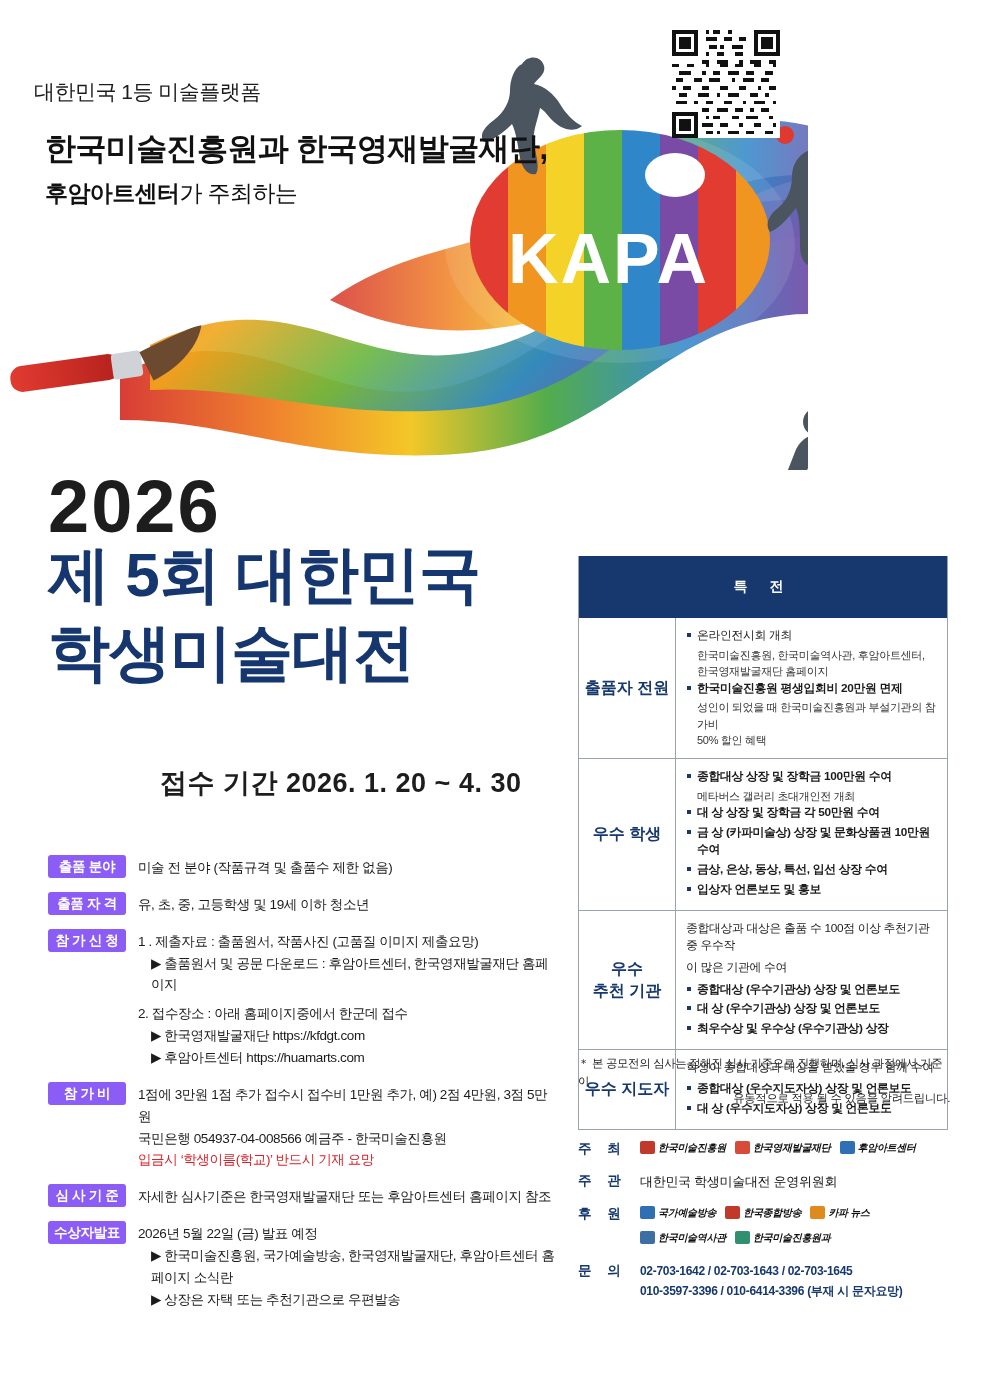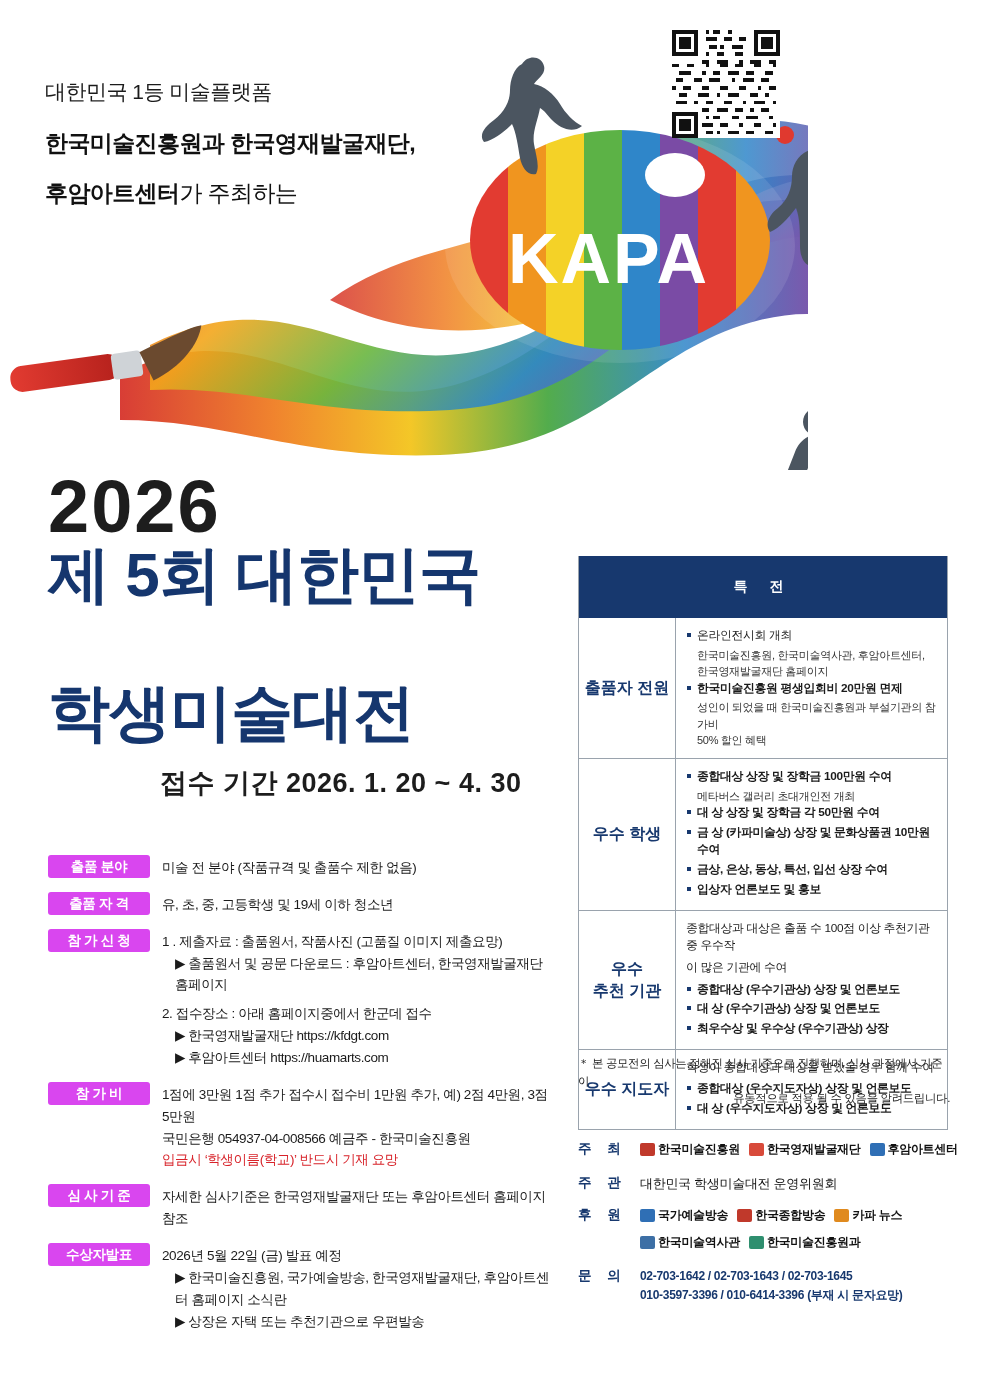--- a/index.html
+++ b/index.html
@@ -14,37 +14,37 @@
   .poster{position:relative;width:990px;height:1400px;}
 
   
   .art{position:absolute;left:0;top:0;width:808px;height:470px;overflow:hidden;}
   .swoosh{position:absolute;left:0;top:0;width:990px;height:470px;}
 
   .qr{position:absolute;right:28px;top:30px;width:108px;height:108px;background:#fff;}
   .qr svg{display:block}
 
   
-  .tagline{position:absolute;left:45px;top:78px;font-size:21px;color:#1b1b1b;letter-spacing:-0.5px;}
-  .org-line1{position:absolute;left:45px;top:128px;font-size:23px;font-weight:bold;color:#111;letter-spacing:-0.6px;text-align:center;}
+  .tagline{position:absolute;left:34px;top:78px;font-size:21px;color:#1b1b1b;letter-spacing:-0.5px;}
+  .org-line1{position:absolute;left:45px;top:128px;font-size:31px;font-weight:bold;color:#111;letter-spacing:-0.6px;text-align:center;}
   .org-line2{position:absolute;left:45px;top:178px;font-size:23px;color:#111;letter-spacing:-0.6px;}
   .org-line2 b{font-weight:bold;}
 
   
   .year{position:absolute;left:48px;top:470px;font-size:74px;font-weight:bold;color:#1d1d1d;letter-spacing:2px;line-height:1;}
   .title1{position:absolute;left:48px;top:544px;font-size:62px;font-weight:bold;color:#15366e;letter-spacing:-1px;line-height:1;}
-  .title2{position:absolute;left:48px;top:682px;font-size:62px;font-weight:bold;color:#15366e;letter-spacing:-1px;line-height:1;}
+  .title2{position:absolute;left:48px;top:622px;font-size:62px;font-weight:bold;color:#15366e;letter-spacing:-1px;line-height:1;}
   .period{position:absolute;left:160px;top:765px;font-size:27px;font-weight:bold;color:#1d1d1d;letter-spacing:0.5px;}
 
   
   .info{position:absolute;left:48px;top:855px;width:510px;}
   .row{display:flex;align-items:flex-start;margin-bottom:13px;}
   .tag{
-    flex:0 0 auto;width:102px;height:23px;line-height:23px;text-align:center;
-    background:#d946ef;color:#fff;font-size:13.5px;font-weight:bold;border-radius:3px;
+    flex:0 0 auto;width:78px;height:23px;line-height:23px;text-align:center;
+    background:#8b5cf6;color:#fff;font-size:13.5px;font-weight:bold;border-radius:3px;
     letter-spacing:-0.3px;
   }
   .rowbody{margin-left:12px;font-size:13.5px;line-height:1.62;color:#1b1b1b;letter-spacing:-0.4px;padding-top:2px;}
   .rowbody .sub{display:block;}
   .rowbody .indent{display:block;padding-left:13px;}
   .rowbody .red{color:#d8232a;}
   .rowbody .gap{display:block;height:7px;}
 
   
   .benefits{position:absolute;left:578px;top:556px;width:368px;border:1px solid #9aa3ad;border-top:none;}
@@ -63,21 +63,21 @@
   .sm{font-size:11px;color:#333;padding-left:11px;display:block;}
   .plain{margin-bottom:4px;}
   .note{position:absolute;left:578px;top:1055px;width:372px;font-size:11.4px;line-height:1.55;color:#222;letter-spacing:-0.3px;}
   .note .r2{display:block;text-align:right;}
 
   
   .orgs{position:absolute;left:578px;top:1140px;width:400px;font-size:13px;}
   .orow{display:flex;align-items:flex-start;margin-bottom:12px;}
   .olabel{flex:0 0 52px;color:#17386e;font-weight:bold;letter-spacing:6px;font-size:13.5px;}
   .obody{margin-left:10px;color:#111;font-size:13px;line-height:1.55;letter-spacing:-0.3px;}
-  .chip{display:inline-flex;align-items:center;margin-right:9px;white-space:nowrap;font-weight:bold;font-size:12px;}
+  .chip{display:inline-flex;align-items:center;margin-right:9px;white-space:nowrap;font-weight:bold;font-size:10px;font-style:italic;}
   .chip .mk{display:inline-block;width:15px;height:13px;margin-right:3px;border-radius:2px;}
   .obody .line2{display:block;margin-top:5px;}
   .contact{color:#17386e;font-weight:bold;font-size:12px;line-height:1.6;}
 </style>
 </head>
 <body>
 
 <div class="poster">
 
   <div class="art">

